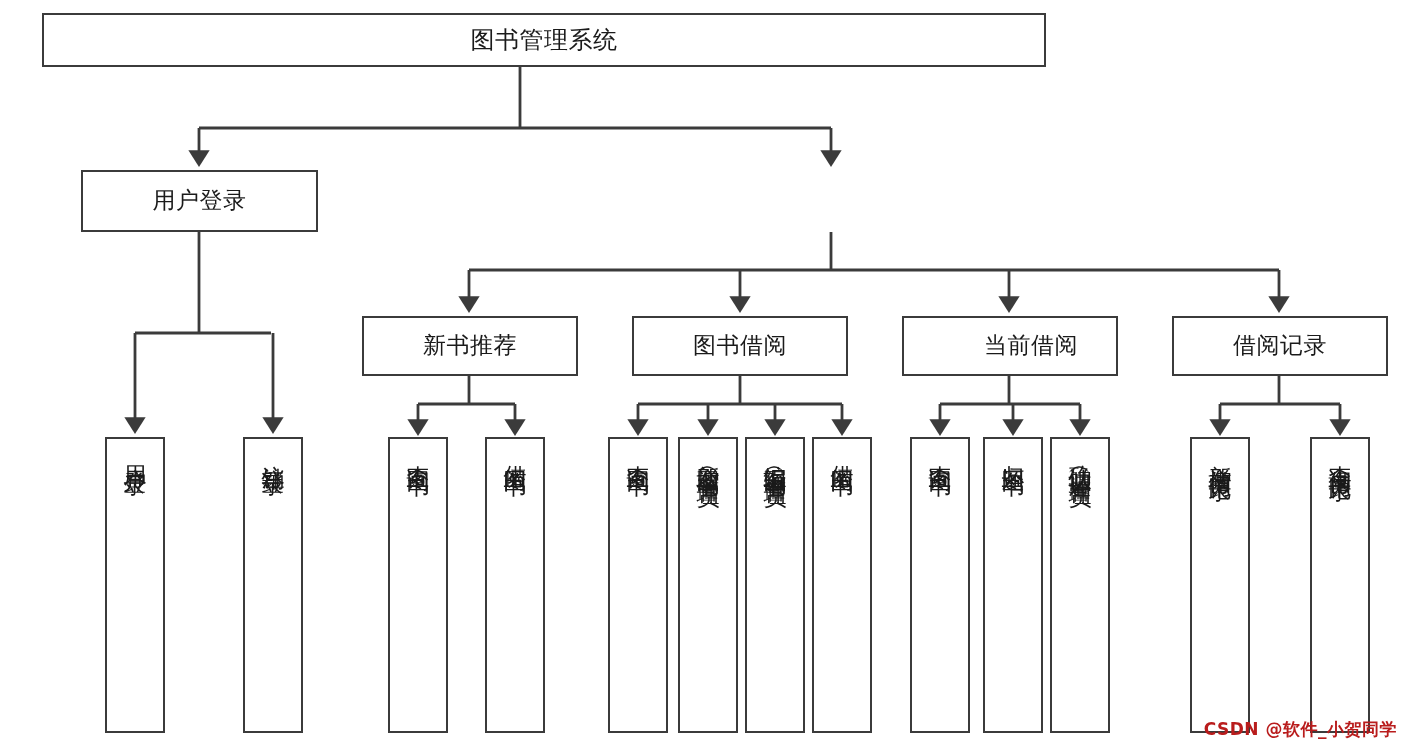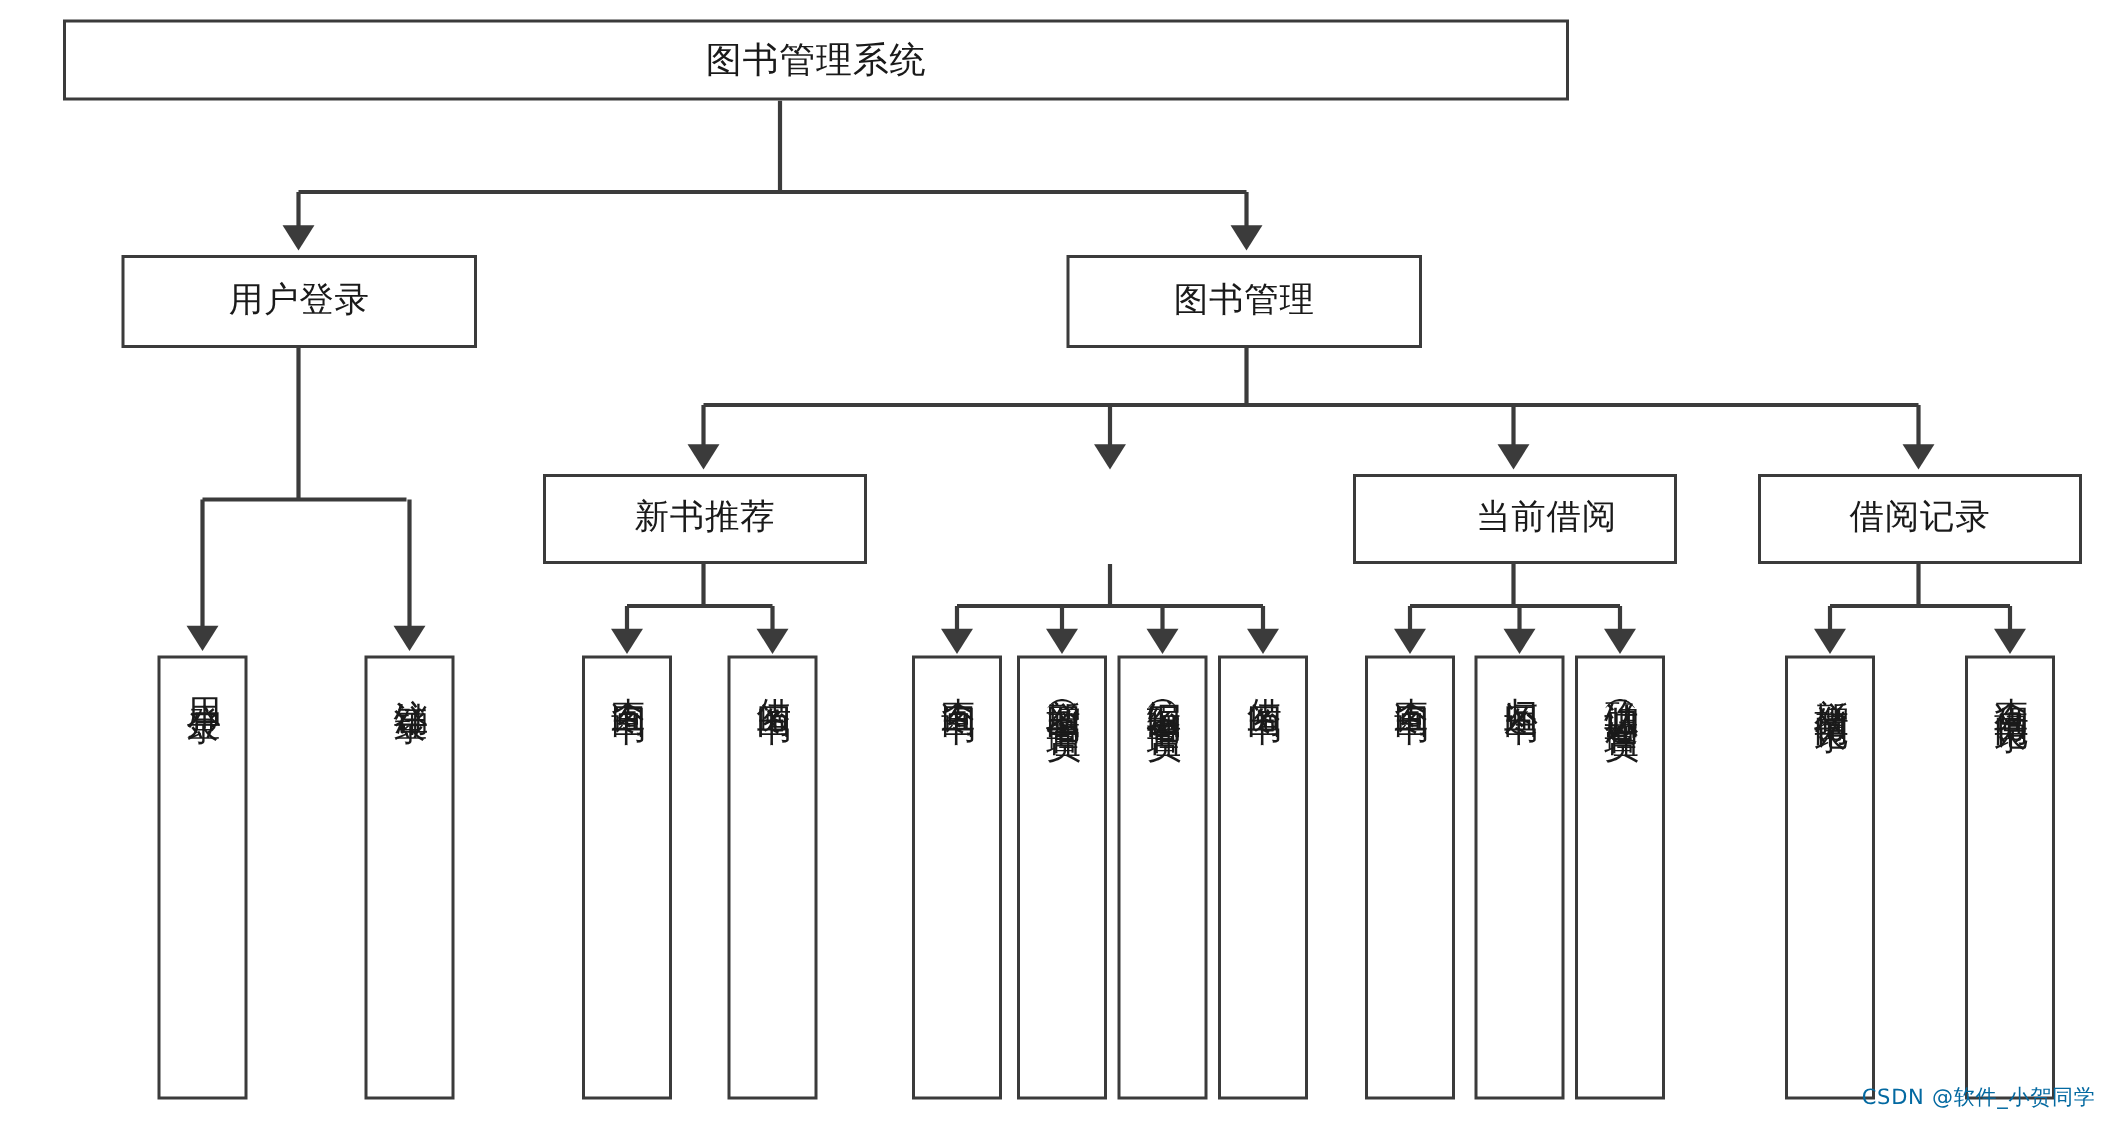--- a/index.html
+++ b/index.html
@@ -54,25 +54,26 @@
     font-size: 23px;
     letter-spacing: 3px;
     line-height: 1.0;
     white-space: normal;
     max-height: 100%;
   }
   #watermark {
     position: absolute;
     right: 8px;
     bottom: 6px;
-    font-size: 14px;
-    color: #0369a1;
+    font-size: 17px;
+    color: #b91c1c;
     letter-spacing: 0.5px;
     white-space: nowrap;
     pointer-events: none;
+    font-weight: bold;
   }
 </style>
 </head>
 <body>
 
 <div id="diagram-root">
 
   <svg id="edge-layer" viewBox="0 0 1405 747" xmlns="http://www.w3.org/2000/svg">
     <defs>
       <marker id="arrowhead" markerWidth="9" markerHeight="9" refX="3.2" refY="4.2" orient="auto" markerUnits="strokeWidth">
@@ -123,26 +124,26 @@
     </g>
   </svg>
 
   <div class="node level-root" style="left: 18px; top: 13px; width: 1004px; height: 54px; margin-left: 24px;">
     <span class="node-label">图书管理系统</span>
   </div>
 
   <div class="node level-2" style="left: 81px; top: 170px; width: 237px; height: 62px;">
     <span class="node-label">用户登录</span>
   </div>
-  <div class="node level-2" style="left: 711px; top: 170px; width: 237px; height: 62px;">
-    <span class="node-label">图书管理</span>
-  </div>
 
   <div class="node level-3" style="left: 362px; top: 316px; width: 216px; height: 60px;">
     <span class="node-label">新书推荐</span>
+  </div>
+  <div class="node level-3" style="left: 632px; top: 316px; width: 216px; height: 60px;">
+    <span class="node-label">图书借阅</span>
   </div>
   <div class="node level-3" style="left: 902px; top: 316px; width: 216px; height: 60px; padding-left: 42px;">
     <span class="node-label">当前借阅</span>
   </div>
   <div class="node level-3" style="left: 1172px; top: 316px; width: 216px; height: 60px;">
     <span class="node-label">借阅记录</span>
   </div>
 
   <div id="leaf-container">
       <div class="node leaf" style="left: 105px; top: 437px; width: 60px; height: 296px;">

